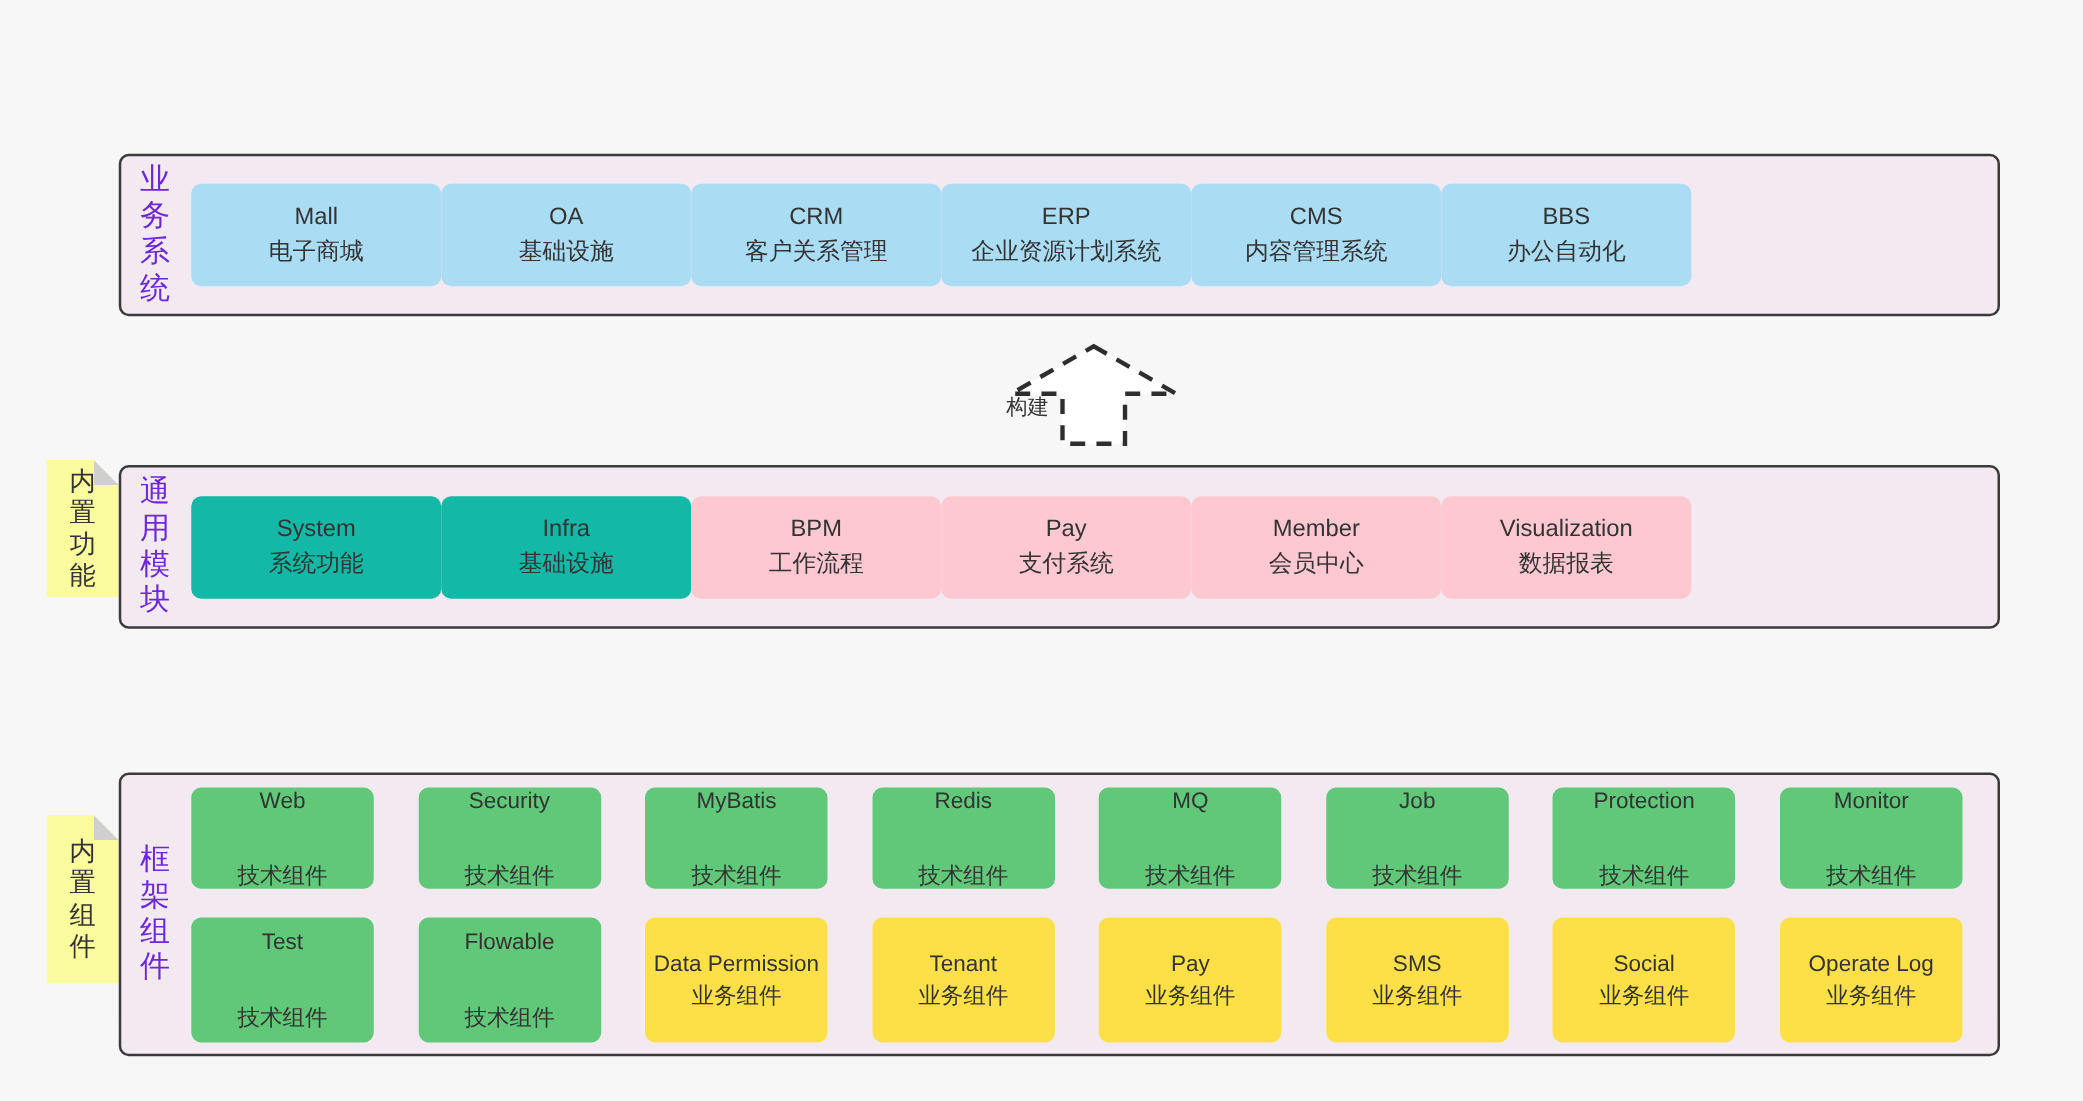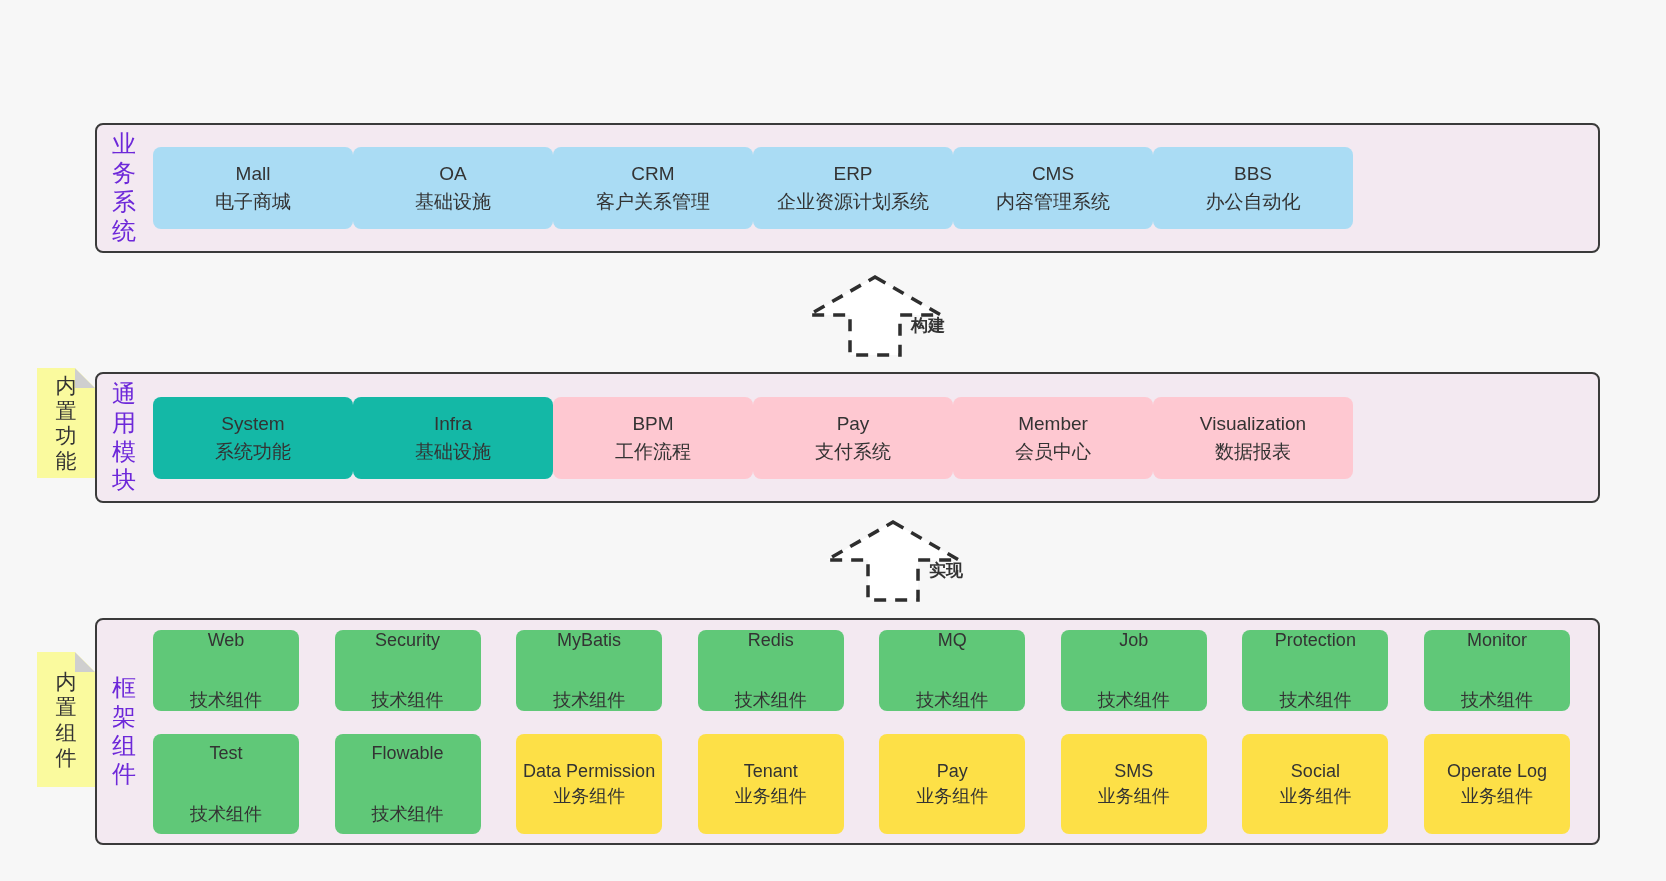--- a/index.html
+++ b/index.html
@@ -82,21 +82,21 @@
   .sticky-bot{top:652px;height:135px;}
   .sticky-text{font-size:21px;color:#333;text-align:center;}
 
   
   .arrow{position:absolute;width:140px;height:84px;z-index:2;}
   .arrow-1{left:805px;top:274px;}
   .arrow-2{left:823px;top:519px;}
   .arrow svg{display:block;width:140px;height:84px;}
   .arrow-label{
     position:absolute;left:0;right:0;top:40px;
-    text-align:right;font-size:17px;color:#333;font-weight:bold;
+    text-align:left;font-size:17px;color:#333;
   }
 </style>
 </head>
 <body>
 
 <div class="stage">
 
   <div class="sticky sticky-mid">
     <span class="v-text sticky-text">内置功能</span>
   </div>
@@ -164,26 +164,20 @@
         <div>Member</div>
         <div>会员中心</div>
       </div>
       <div class="box pink">
         <div>Visualization</div>
         <div>数据报表</div>
       </div>
     </div>
   </section>
 
-  <div class="arrow arrow-2">
-    <svg viewBox="0 0 140 84">
-      <polygon points="70,3 136,41 95,41 95,81 45,81 45,41 4,41" fill="#ffffff" stroke="#2e2e2e" stroke-width="3.5" stroke-dasharray="12 9" stroke-linejoin="miter"></polygon>
-    </svg>
-    <div class="arrow-label">实现</div>
-  </div>
 
   <section class="layer layer-3">
     <div class="v-text layer-label">框架组件</div>
     <div class="layer-body">
       <div class="row-8 first">
         <div class="box g-dark">
           <div>Web</div>
           <div>技术组件</div>
         </div>
         <div class="box g-dark">

